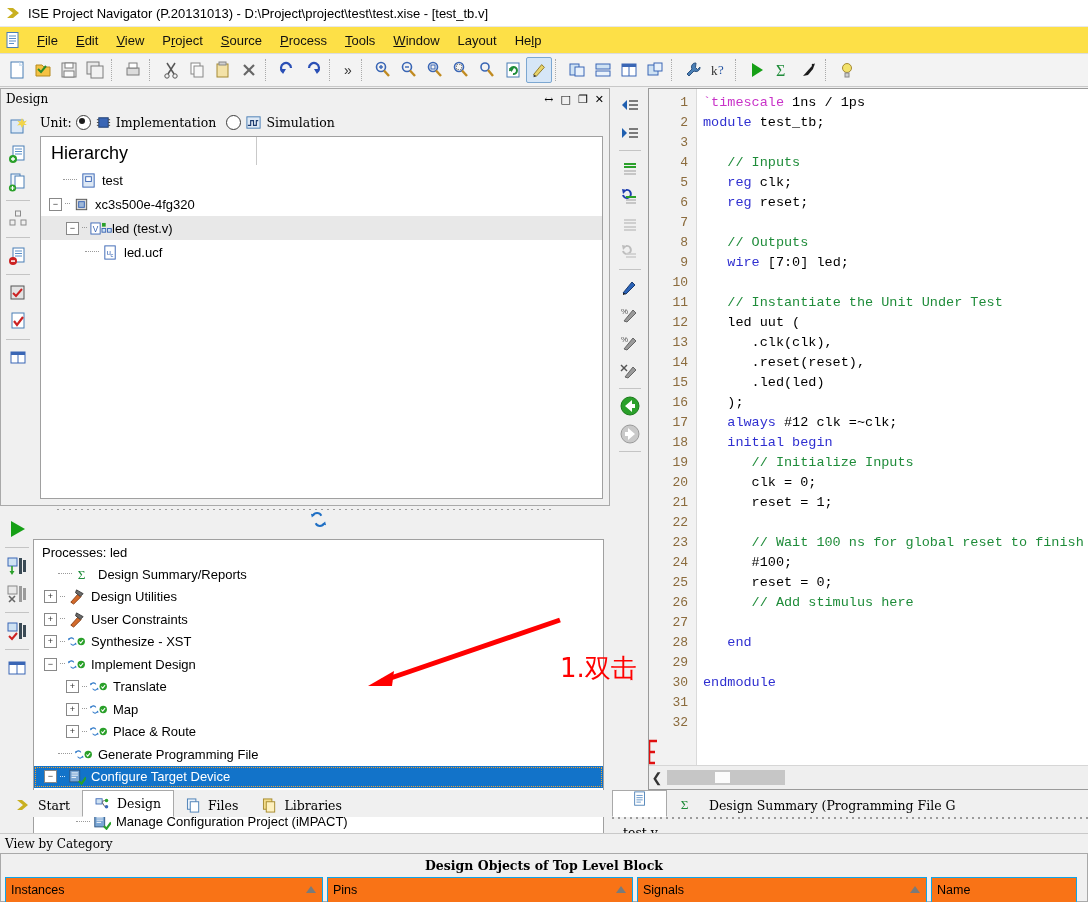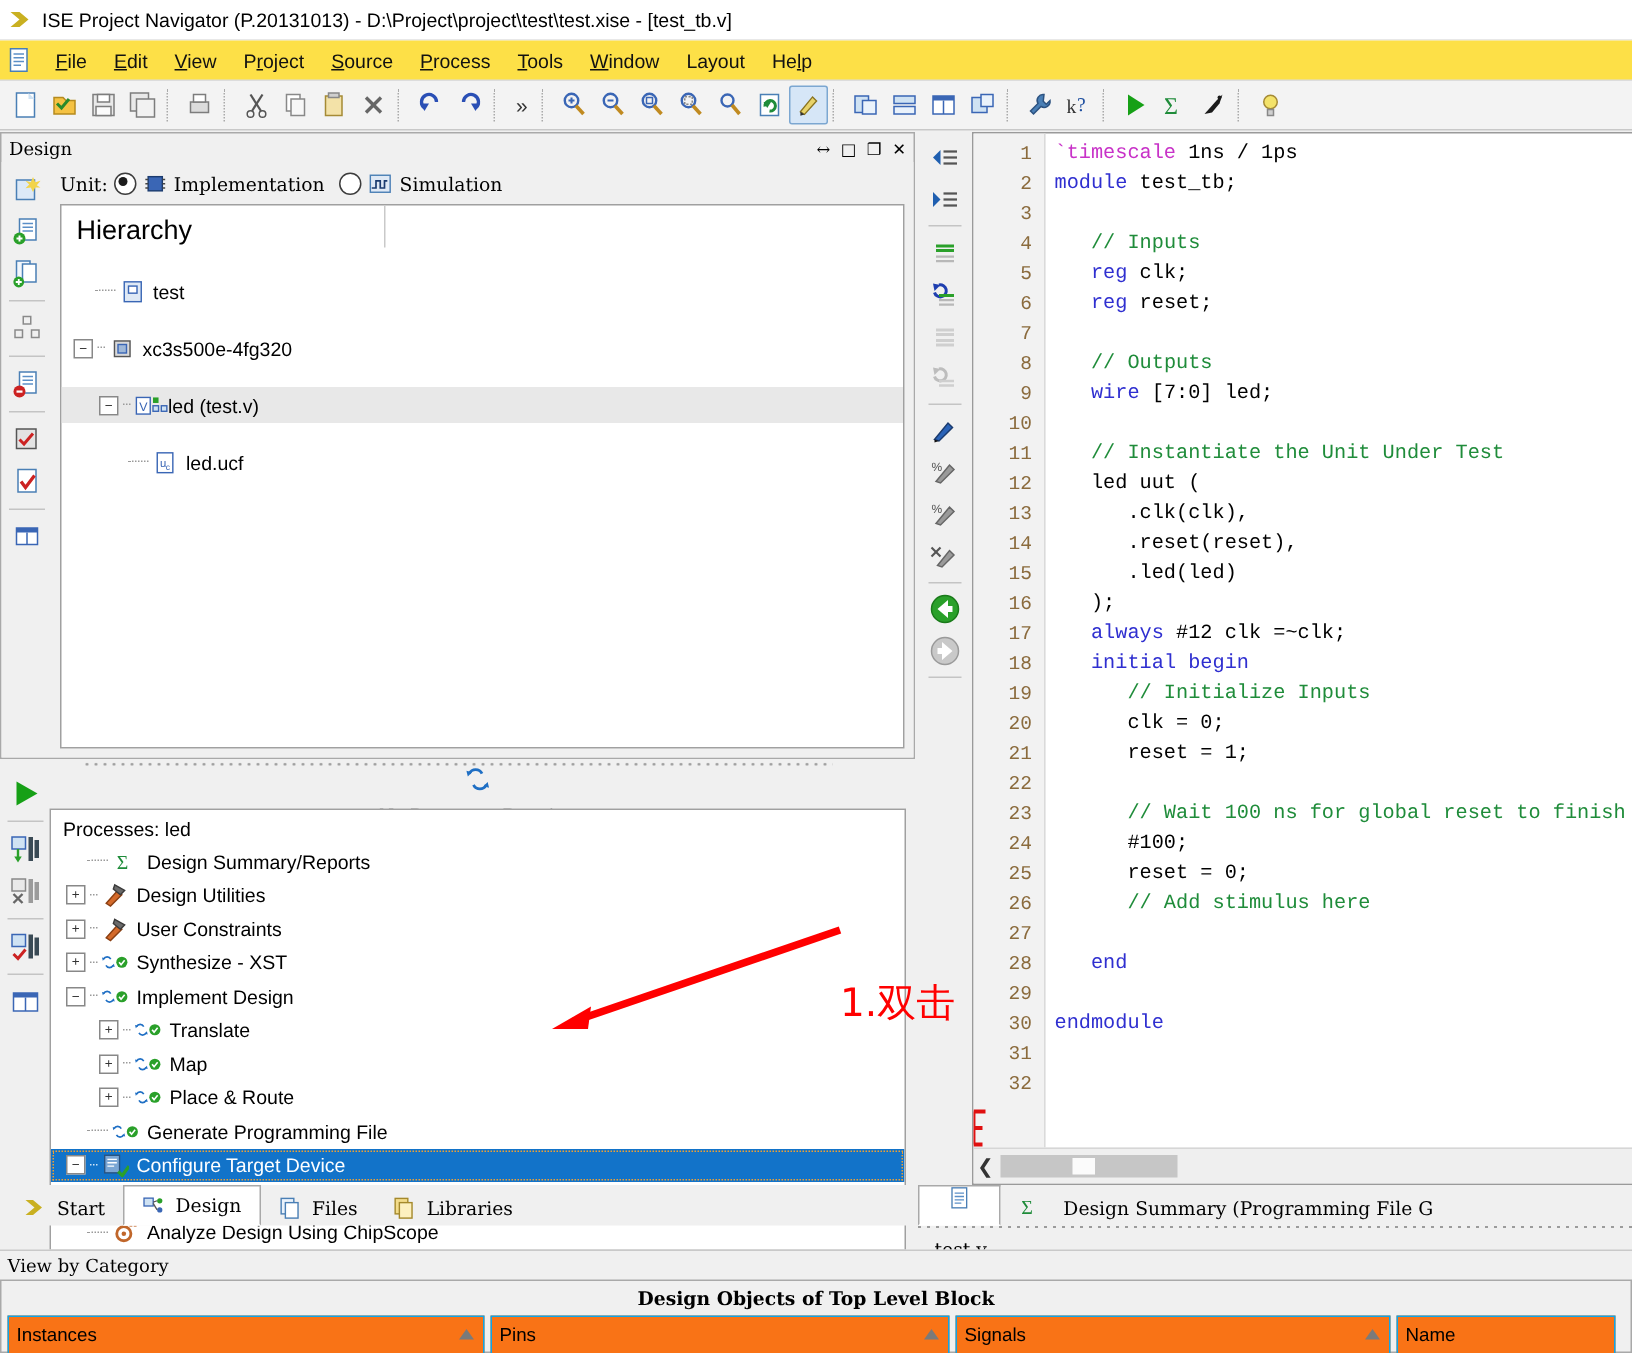--- a/index.html
+++ b/index.html
@@ -64,21 +64,21 @@
   .vt-btn{width:26px;height:28px;display:flex;align-items:center;justify-content:center;}
 
   .design-right{flex:1;display:flex;flex-direction:column;background:#f0f0f0;}
   .viewrow{height:28px;display:flex;align-items:center;padding-left:6px;gap:4px;
            font-family:"DejaVu Serif",serif;font-size:12.5px;}
   .radio{width:13px;height:13px;border-radius:50%;border:1.6px solid #3c3c3c;display:inline-block;position:relative;background:#fff;}
   .radio.on::after{content:"";position:absolute;left:2.5px;top:2.5px;width:6px;height:6px;border-radius:50%;background:#1b1b1b;}
   .hier-box{flex:1;margin:0 6px 6px 6px;background:#fff;border:1px solid #a0a0a0;position:relative;overflow:hidden;}
   .hier-title{padding:6px 0 4px 10px;font-size:18px;font-family:"Liberation Sans",sans-serif;}
   .hier-divider{position:absolute;left:215px;top:0;width:1px;height:28px;background:#c9c9c9;}
-  .tree-row{display:flex;align-items:center;height:24px;padding-left:8px;font-size:13px;white-space:nowrap;margin-top:14px;}
+  .tree-row{display:flex;align-items:center;height:24px;padding-left:8px;font-size:13px;white-space:nowrap;}
   .tree-row.sel{background:#e8e8e8;}
   .expander{width:11px;height:11px;border:1px solid #888;background:#fff;display:inline-flex;
             align-items:center;justify-content:center;font-size:9px;line-height:1;color:#333;margin-right:3px;}
   .dots{width:14px;height:1px;border-top:1px dotted #9a9a9a;margin-right:3px;display:inline-block;}
   .ticon{width:17px;height:17px;margin-right:5px;flex:none;}
 
   
   .proc-wrap{position:absolute;top:420px;left:0;width:610px;height:282px;display:flex;flex-direction:column;}
   .grip{height:7px;display:flex;align-items:center;justify-content:center;}
   .grip i{display:block;width:500px;height:3px;
@@ -771,20 +771,35 @@
                         <line x1="4" y1="5" x2="11" y2="5"></line>
                         <line x1="4" y1="7.5" x2="11" y2="7.5"></line>
                         <line x1="4" y1="10" x2="9" y2="10"></line>
                       </g>
                       <path d="M12 14 l3 3 5-7" stroke="#2aa02a" stroke-width="2.4" fill="none"></path>
                     </svg>
                   </span>
                 <span>Generate Target PROM/ACE File</span>
               </div>
 
+              <div class="prow" style="padding-left:42px;">
+                <span class="dots"></span>
+                <span class="picon">
+                  <svg width="19" height="17" viewBox="0 0 20 18">
+                      <rect x="2" y="2" width="11" height="13" fill="#7aa6d4" stroke="#29527f"></rect>
+                      <g stroke="#fff" stroke-width="1">
+                        <line x1="4" y1="5" x2="11" y2="5"></line>
+                        <line x1="4" y1="7.5" x2="11" y2="7.5"></line>
+                        <line x1="4" y1="10" x2="9" y2="10"></line>
+                      </g>
+                      <path d="M12 14 l3 3 5-7" stroke="#2aa02a" stroke-width="2.4" fill="none"></path>
+                    </svg>
+                  </span>
+                <span>Manage Configuration Project (iMPACT)</span>
+              </div>
 
               <div class="prow" style="padding-left:24px;">
                 <span class="dots"></span>
                 <span class="picon">
                   <svg width="17" height="17" viewBox="0 0 18 18">
                       <circle cx="8" cy="10" r="5" fill="none" stroke="#c0662a" stroke-width="2"></circle>
                       <circle cx="8" cy="10" r="1.6" fill="#c0662a"></circle>
                       <rect x="12" y="3" width="2" height="2" fill="#c0662a"></rect>
                       <rect x="15" y="3" width="2" height="2" fill="#c0662a"></rect>
                     </svg>

